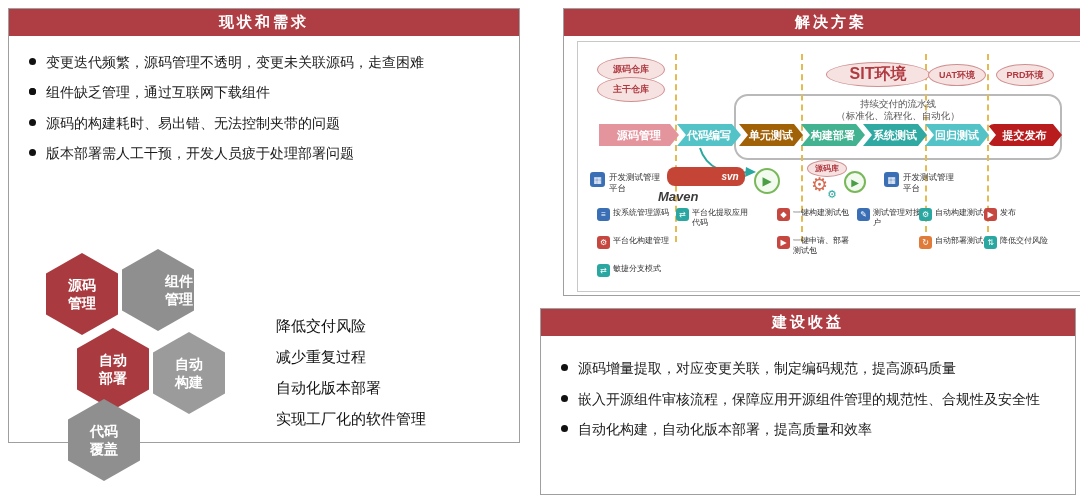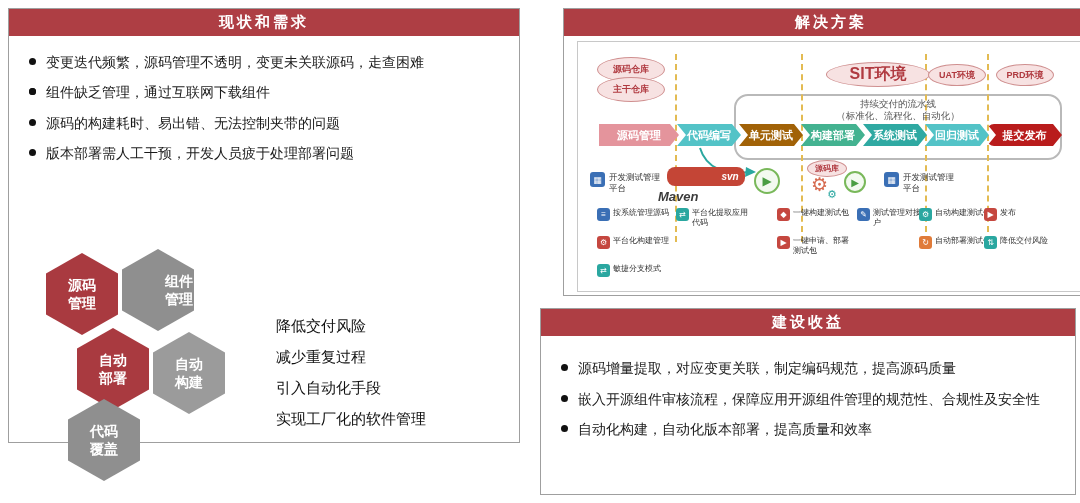--- a/index.html
+++ b/index.html
@@ -111,21 +111,21 @@
     <div class="hex" id="hex-3" style="background-color: rgb(155, 155, 155);">
       <span class="hex-label">自动构建</span>
     </div>
     <div class="hex" id="hex-4" style="background-color: rgb(143, 143, 143);">
       <span class="hex-label">代码覆盖</span>
     </div>
 
     <div class="goals">
       <div>降低交付风险</div>
       <div>减少重复过程</div>
-      <div>引入自动化手段</div>
+      <div>自动化版本部署</div>
       <div>实现工厂化的软件管理</div>
     </div>
   </section>
 
   <section class="panel" id="panel-solution">
     <header class="panel-header">
       <span>解决方案</span>
     </header>
     <div class="diagram">
       <div class="diagram-frame"></div>

